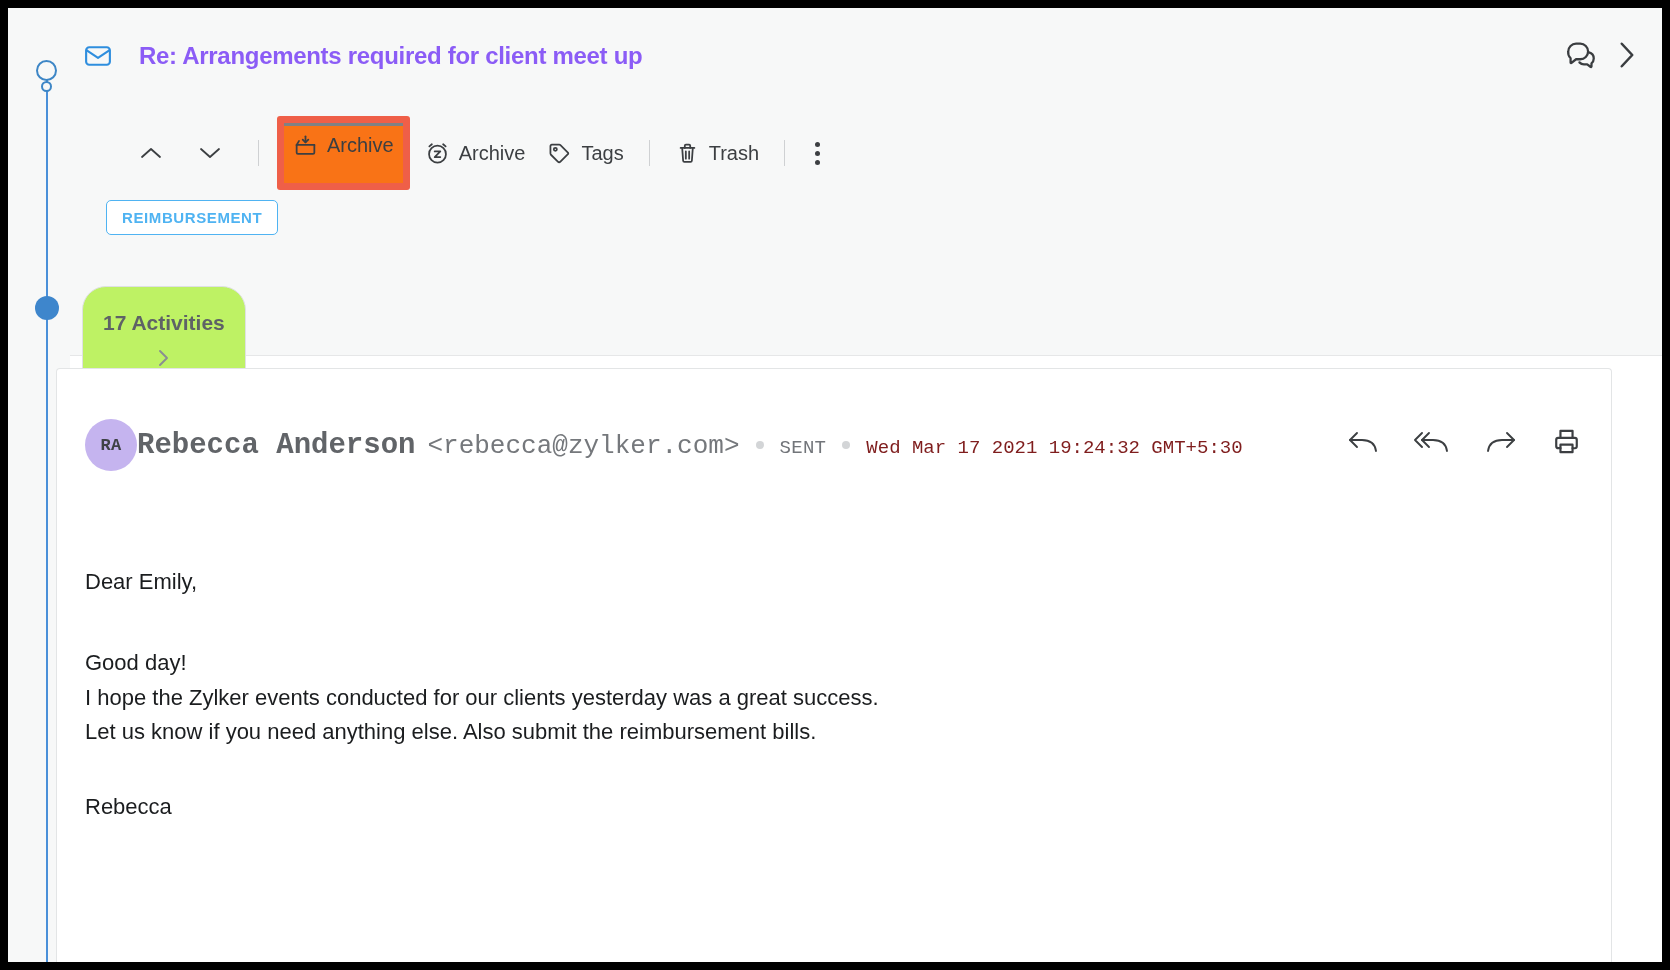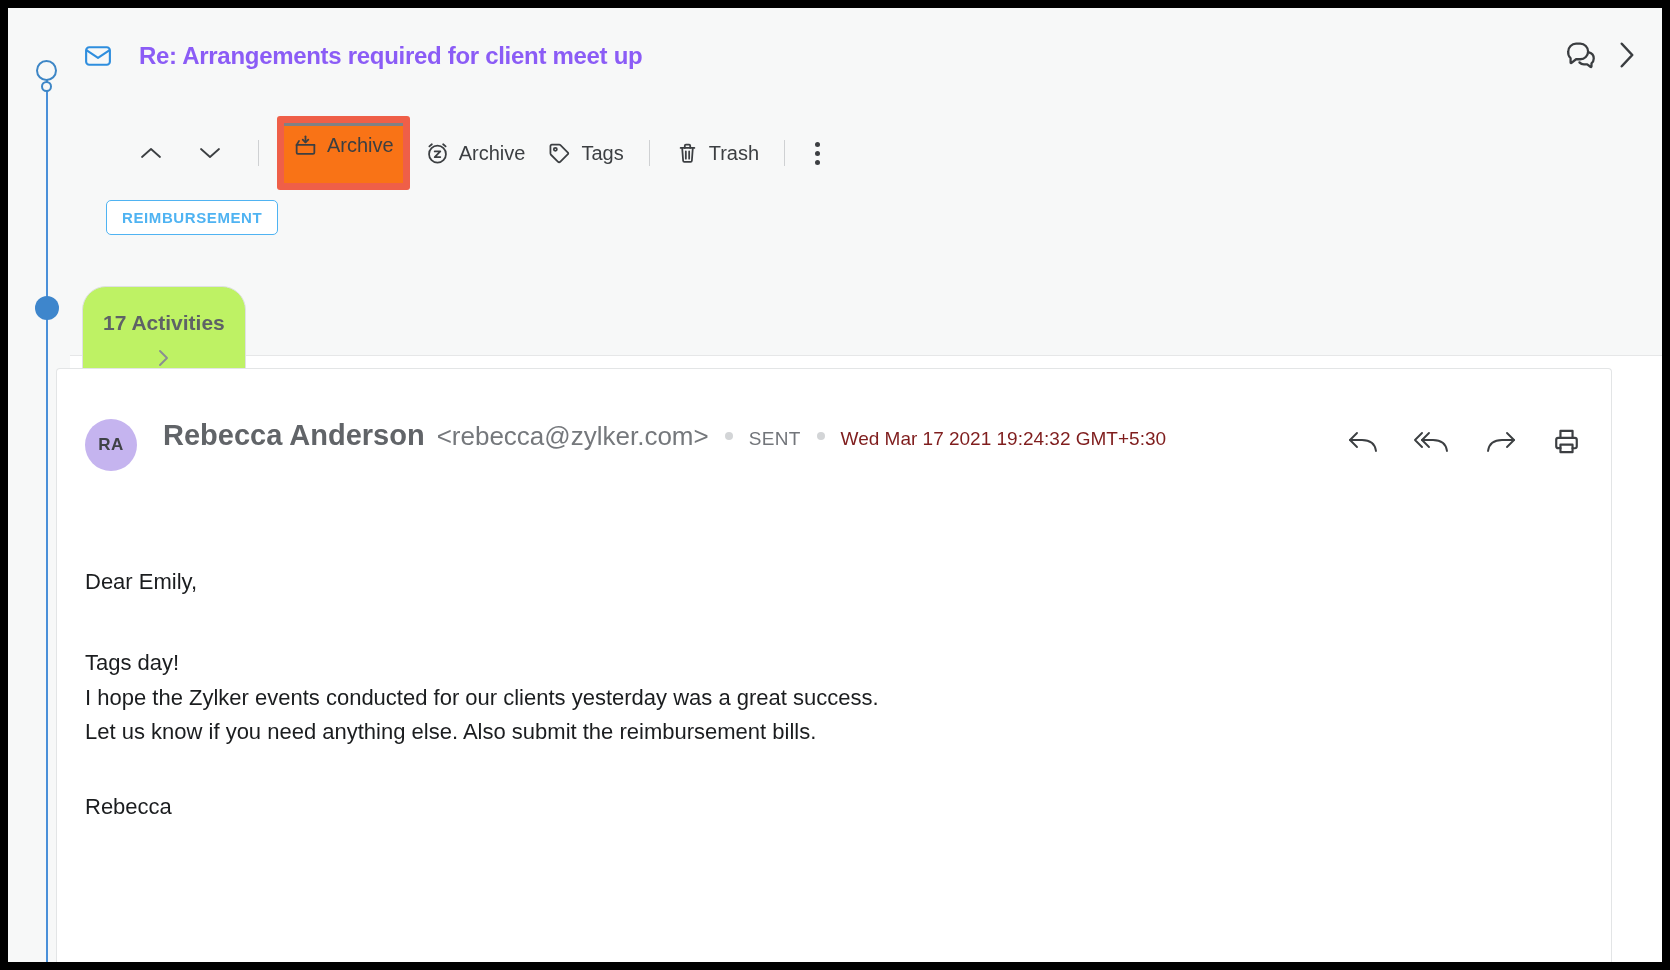--- a/index.html
+++ b/index.html
@@ -199,39 +199,39 @@
     background: #ffffff;
     border: 1px solid #e3e5e6;
     border-bottom: none;
     border-radius: 4px 4px 0 0;
   }
 
   .sender-row {
     position: absolute;
     left: 28px; top: 50px;
     display: flex;
-    align-items: flex-start;
+    align-items: center;
+    font-family: Liberation Mono, monospace;
   }
   .avatar {
     width: 52px; height: 52px;
     border-radius: 50%;
     background: #c5b4ef;
     color: #3f4246;
     font-size: 17px;
     font-weight: 600;
     display: flex;
     align-items: center;
     justify-content: center;
     letter-spacing: 0.4px;
     flex: 0 0 auto;
   }
   .sender-meta {
     display: flex;
     align-items: baseline;
-    margin-left: 26px;
     white-space: nowrap;
   }
   .sender-name {
     font-size: 29px;
     font-weight: bold;
     color: #616468;
   }
   .sender-email {
     font-size: 26px;
     color: #75787c;
@@ -449,21 +449,21 @@
         <path d="M7 8.5V3.2h10v5.3"></path>
         <path d="M7 17.5H5.1A1.6 1.6 0 013.5 16v-5.4a1.6 1.6 0 011.6-1.6h13.8a1.6 1.6 0 011.6 1.6V16a1.6 1.6 0 01-1.6 1.6H17"></path>
         <rect x="7" y="14.6" width="10" height="6.2"></rect>
       </svg>
     </div>
 
 
     <div class="body">
       <p>Dear Emily,</p>
       <div class="gap-lg"></div>
-      <p>Tags day!</p>
+      <p>Good day!</p>
       <p>I hope the Zylker events conducted for our clients yesterday was a great success.</p>
       <p>Let us know if you need anything else. Also submit the reimbursement bills.</p>
       <div class="gap-md"></div>
       <p>Rebecca</p>
     </div>
   </div>
 
 </div>
 
 </body></html>

